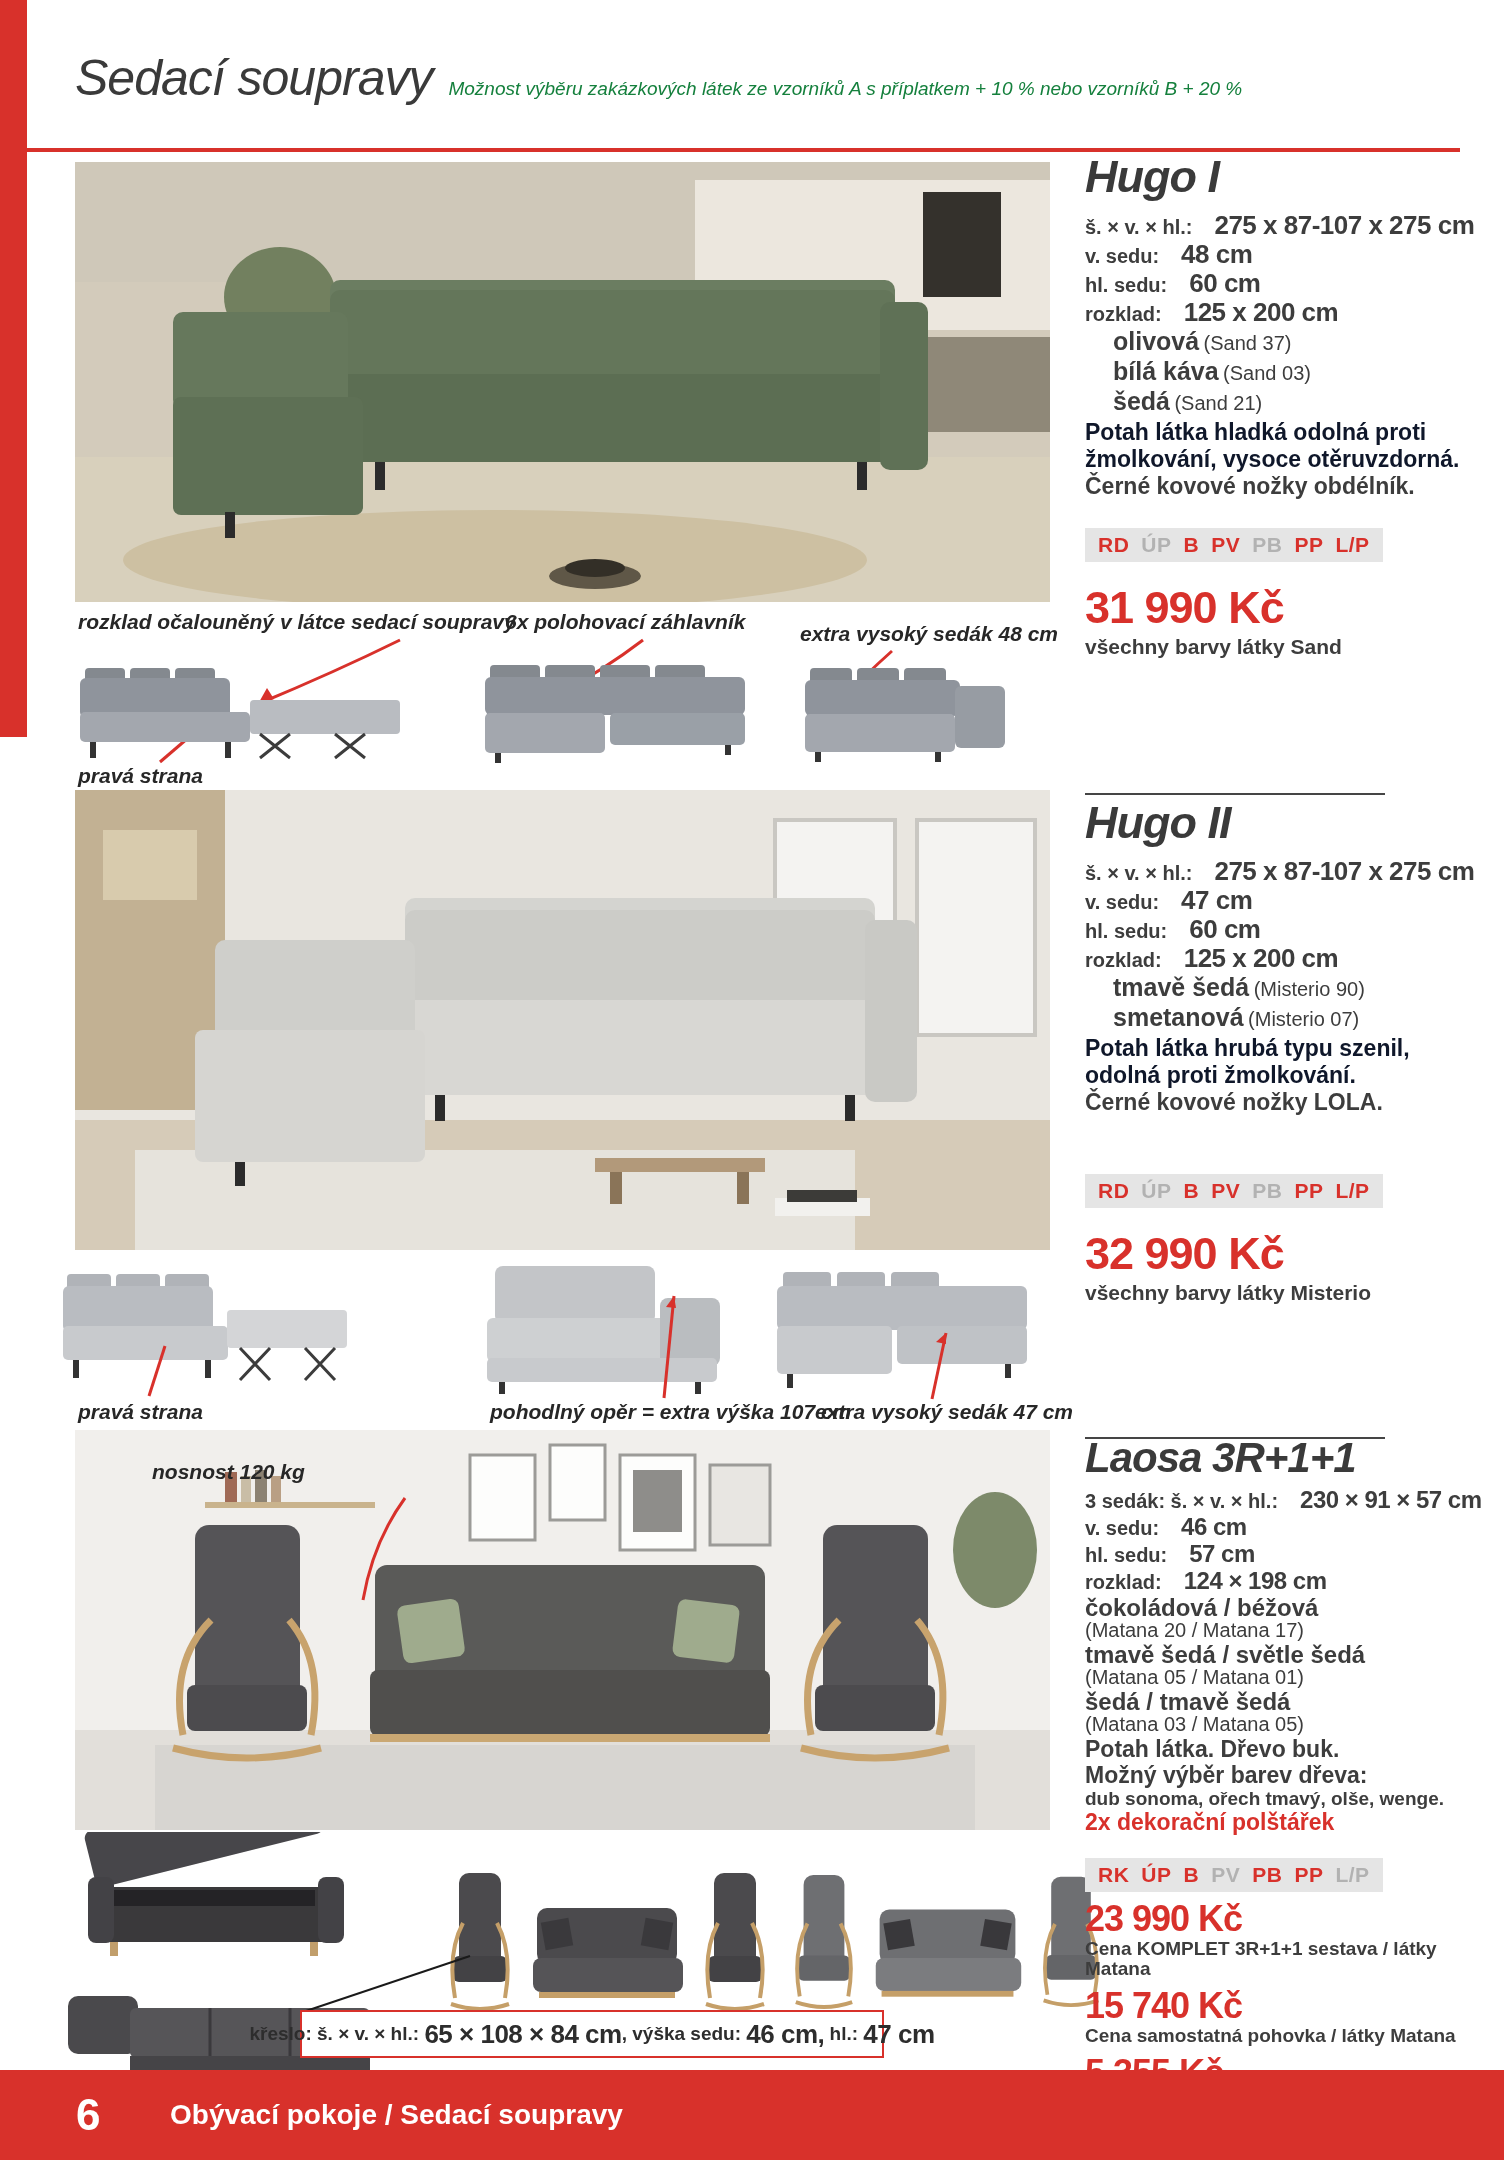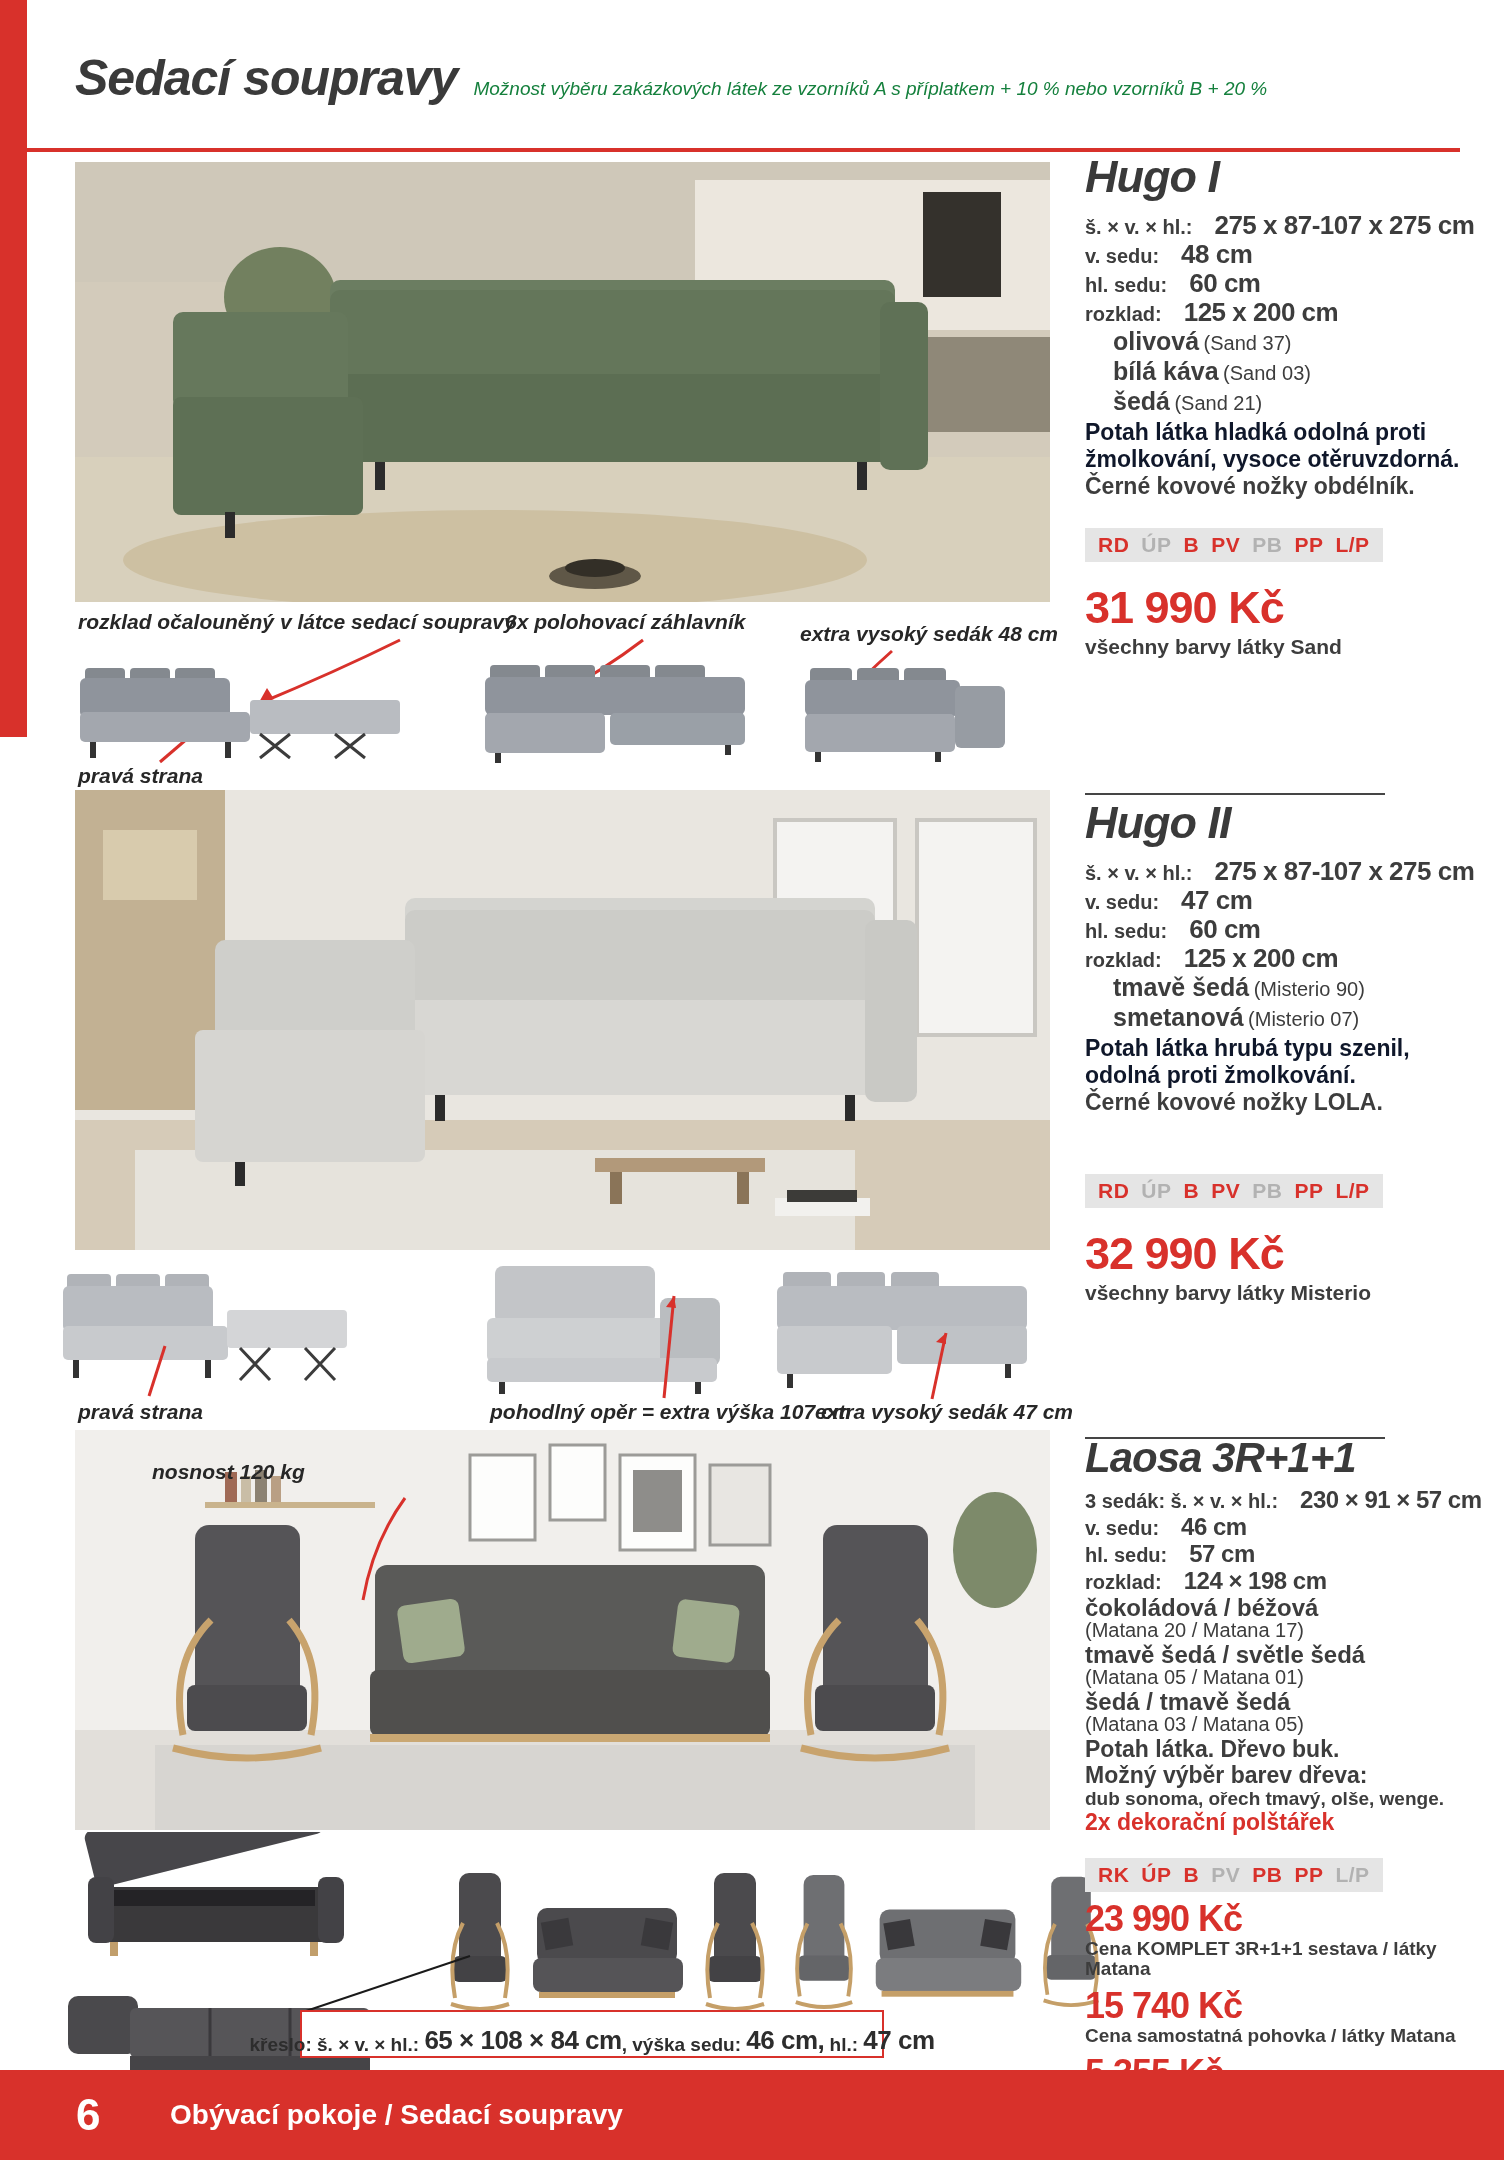--- a/index.html
+++ b/index.html
@@ -2,21 +2,21 @@
 <html><head>
 <meta charset="utf-8">
 <style>
   html,body{margin:0;padding:0;background:#888;}
   .page{position:relative;width:1504px;height:2160px;background:#ffffff;overflow:hidden;
         font-family:"Liberation Sans",sans-serif;color:#3d3d3d;margin:0 auto;}
 
   
   .left-bar{position:absolute;left:0;top:0;width:27px;height:737px;background:#d8312b;}
   .header{position:absolute;left:75px;top:48px;width:1390px;display:flex;align-items:baseline;gap:16px;}
-  .page-title{font-size:50px;font-style:italic;font-weight:700;color:#3a3a3a;letter-spacing:-1px;margin:0;line-height:60px;text-align:right;}
+  .page-title{font-size:50px;font-style:italic;font-weight:400;color:#3a3a3a;letter-spacing:-1px;margin:0;line-height:60px;text-align:right;}
   .page-subtitle{font-size:19px;font-style:italic;font-weight:500;color:#15803d;}
   .header-rule{position:absolute;left:27px;top:148px;width:1433px;height:4px;background:#d8312b;}
 
   
   .photo{position:absolute;overflow:hidden;}
   .photo svg{display:block;width:100%;height:100%;}
   .thumb{position:absolute;}
   .thumb svg{display:block;width:100%;height:100%;}
 
   
@@ -53,21 +53,21 @@
 
   
   .annotation{position:absolute;font-style:italic;font-weight:700;font-size:21px;color:#272727;white-space:nowrap;}
   .arr{position:absolute;overflow:visible;}
   .arr path{stroke:#d8312b;stroke-width:3;fill:none;}
   .arr polygon{fill:#d8312b;}
   .black-line path{stroke:#1a1a1a;stroke-width:2;fill:none;}
 
   
   .chair-caption{position:absolute;left:300px;top:2010px;width:580px;height:44px;background:#ffffff;
-                 border:2px solid #d8312b;display:flex;align-items:flex-end;justify-content:center;white-space:pre;}
+                 border:2px solid #d8312b;display:flex;align-items:center;justify-content:center;white-space:pre;}
   .cap-small{font-size:19px;font-weight:600;color:#2d2d2d;}
   .cap-big{font-size:26px;font-weight:700;color:#2d2d2d;letter-spacing:-0.5px;}
 
   
   .footer{position:absolute;left:0;top:2070px;width:1504px;height:90px;background:#d8312b;}
   .footer-page{position:absolute;left:76px;top:0;line-height:90px;color:#ffffff;font-size:44px;font-weight:700;}
   .footer-crumb{position:absolute;left:170px;top:0;line-height:90px;color:#ffffff;font-size:28px;font-weight:700;}
 </style>
 </head>
 <body>

